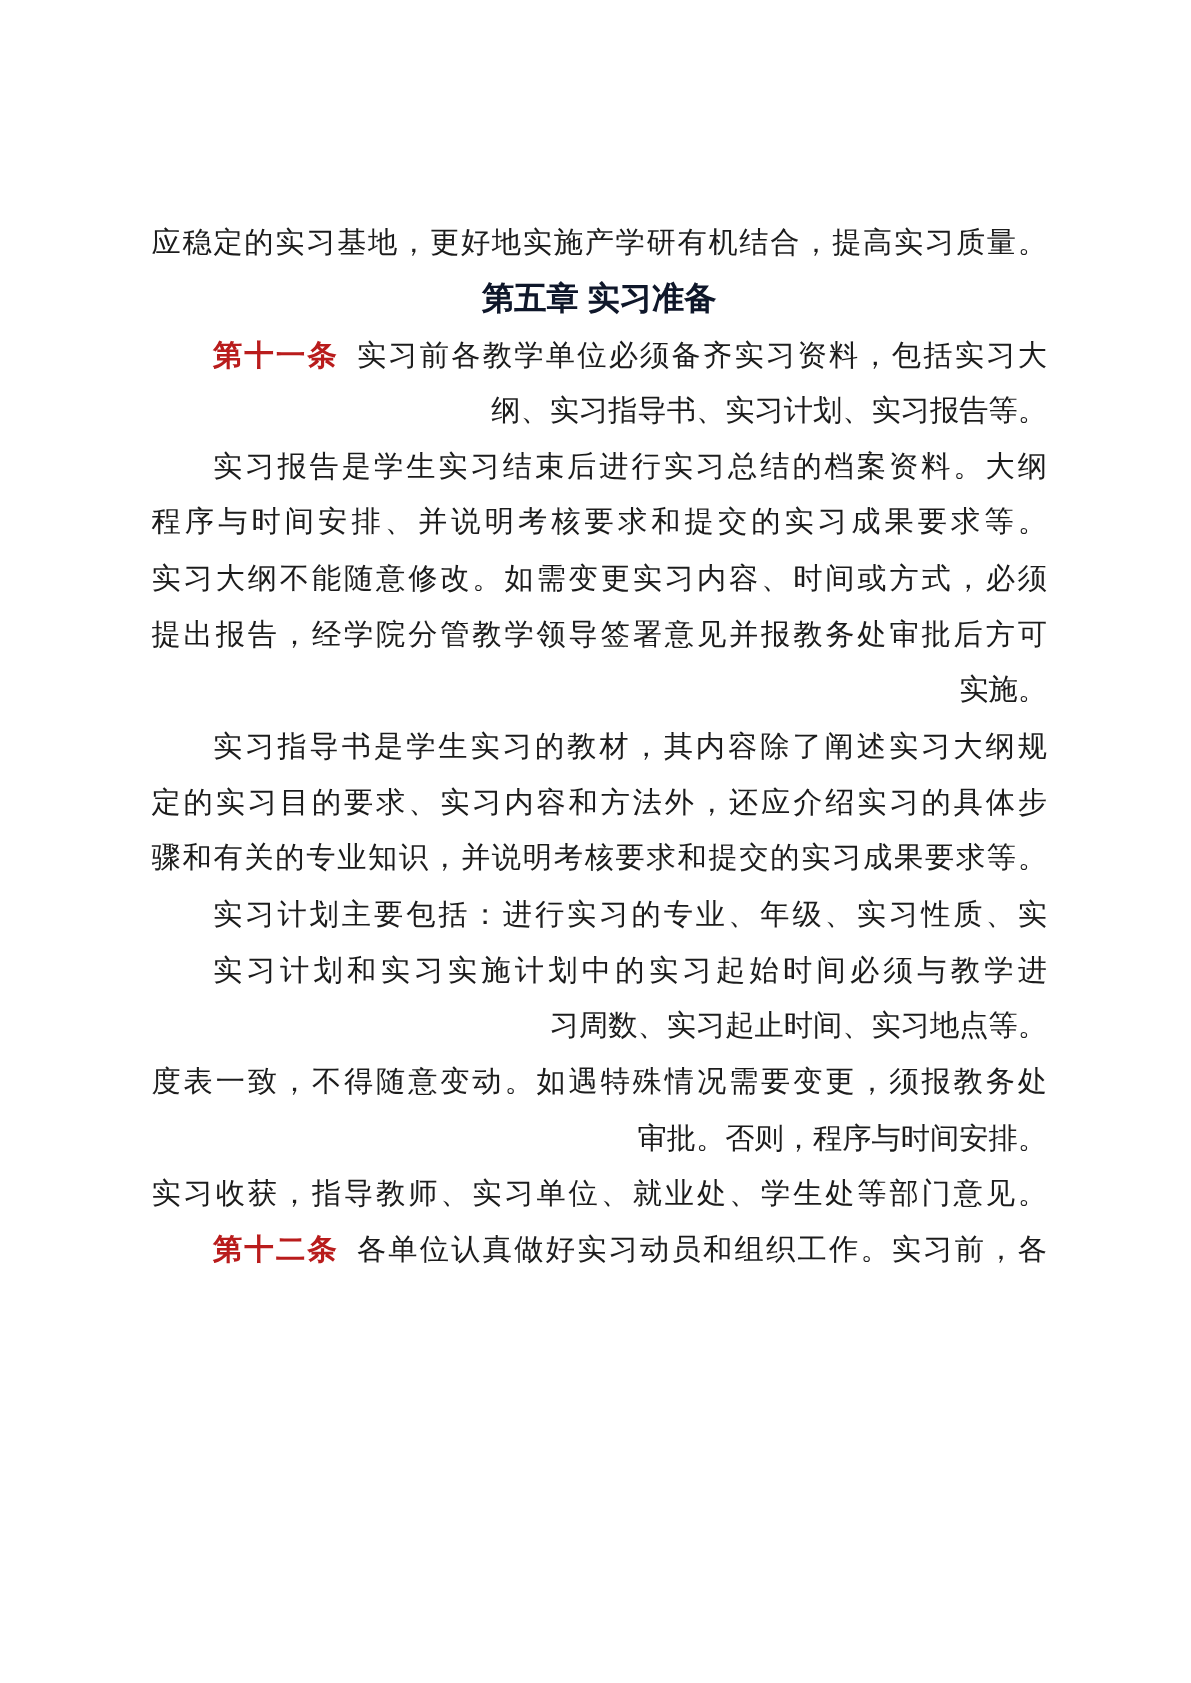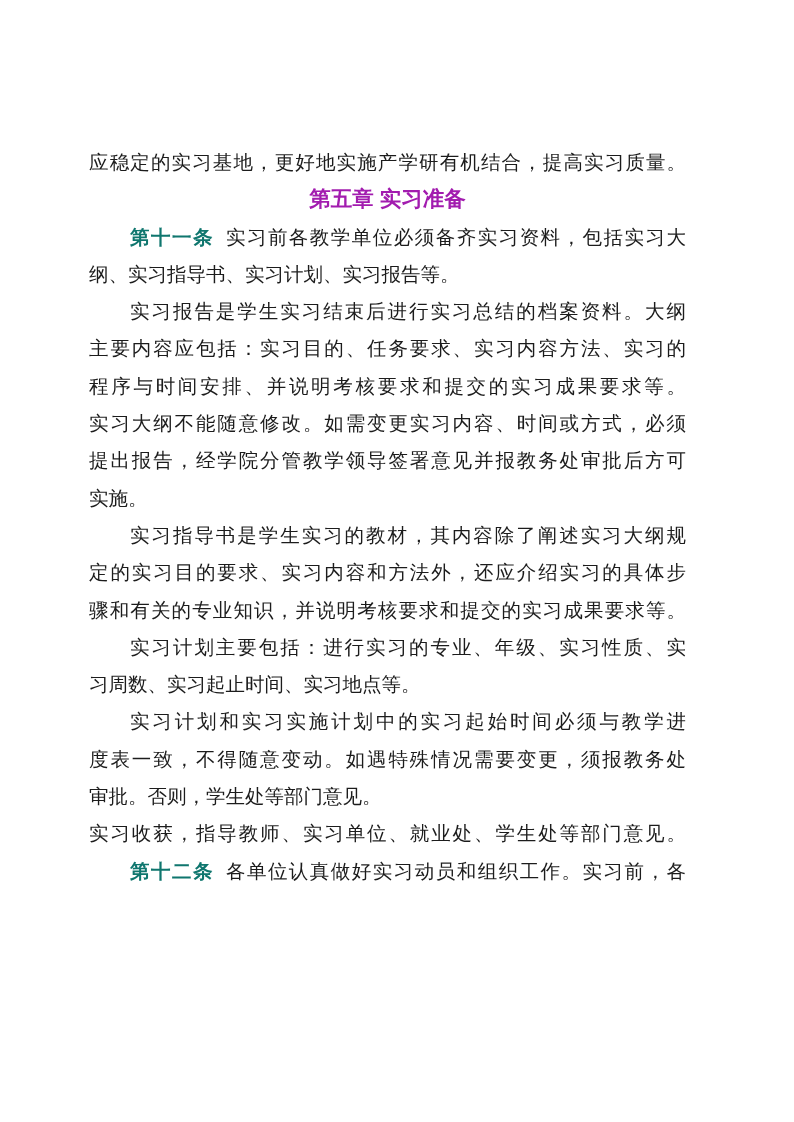--- a/index.html
+++ b/index.html
@@ -12,94 +12,93 @@
     font-family: "Liberation Serif", "DejaVu Serif", serif;
     color: #1c1c1c;
   }
   .page {
     position: absolute;
     inset: 0;
     background: #ffffff;
   }
   .text-block {
     position: absolute;
-    left: 89px;
+    left: 101px;
     top: 144px;
     width: 597px;
   }
   .line {
     height: 37.3px;
     line-height: 37.3px;
     font-size: 19.5px;
     overflow: hidden;
     letter-spacing: 0;
   }
   
   .full {
     text-align: justify;
     text-align-last: justify;
   }
-  .short { text-align: left; }
+  .short { text-align: right; margin-left: 40px; }
   .indent { padding-left: 41px; }
   .heading {
     font-family: "Liberation Sans", "DejaVu Sans", sans-serif;
     font-weight: bold;
     font-size: 21.5px;
-    color: #a21caf;
+    color: #0f172a;
     text-align: center;
     text-align-last: center;
   }
   .article-label {
     font-family: "Liberation Sans", "DejaVu Sans", sans-serif;
     font-weight: bold;
-    color: #0f766e;
+    color: #b91c1c;
     margin-right: 12px;
   }
 </style>
 </head>
 <body>
 
 <div class="page">
   <div class="text-block">
 
     <div class="line full">应稳定的实习基地，更好地实施产学研有机结合，提高实习质量。</div>
 
     <div class="line heading">第五章 实习准备</div>
 
     <div class="line full indent"><span class="article-label">第十一条</span><span>实习前各教学单位必须备齐实习资料，包括实习大</span></div>
 
     <div class="line short">纲、实习指导书、实习计划、实习报告等。</div>
 
     <div class="line full indent">实习报告是学生实习结束后进行实习总结的档案资料。大纲</div>
 
-    <div class="line full">主要内容应包括：实习目的、任务要求、实习内容方法、实习的</div>
 
     <div class="line full">程序与时间安排、并说明考核要求和提交的实习成果要求等。</div>
 
     <div class="line full">实习大纲不能随意修改。如需变更实习内容、时间或方式，必须</div>
 
     <div class="line full">提出报告，经学院分管教学领导签署意见并报教务处审批后方可</div>
 
     <div class="line short">实施。</div>
 
     <div class="line full indent">实习指导书是学生实习的教材，其内容除了阐述实习大纲规</div>
 
     <div class="line full">定的实习目的要求、实习内容和方法外，还应介绍实习的具体步</div>
 
     <div class="line full">骤和有关的专业知识，并说明考核要求和提交的实习成果要求等。</div>
 
     <div class="line full indent">实习计划主要包括：进行实习的专业、年级、实习性质、实</div>
 
+    <div class="line full indent">实习计划和实习实施计划中的实习起始时间必须与教学进</div>
+
     <div class="line short">习周数、实习起止时间、实习地点等。</div>
-
-    <div class="line full indent">实习计划和实习实施计划中的实习起始时间必须与教学进</div>
 
     <div class="line full">度表一致，不得随意变动。如遇特殊情况需要变更，须报教务处</div>
 
-    <div class="line short">审批。否则，学生处等部门意见。</div>
+    <div class="line short">审批。否则，程序与时间安排。</div>
 
 
 
     <div class="line full">实习收获，指导教师、实习单位、就业处、学生处等部门意见。</div>
 
     <div class="line full indent"><span class="article-label">第十二条</span><span>各单位认真做好实习动员和组织工作。实习前，各</span></div>
 
   </div>
 </div>
 

